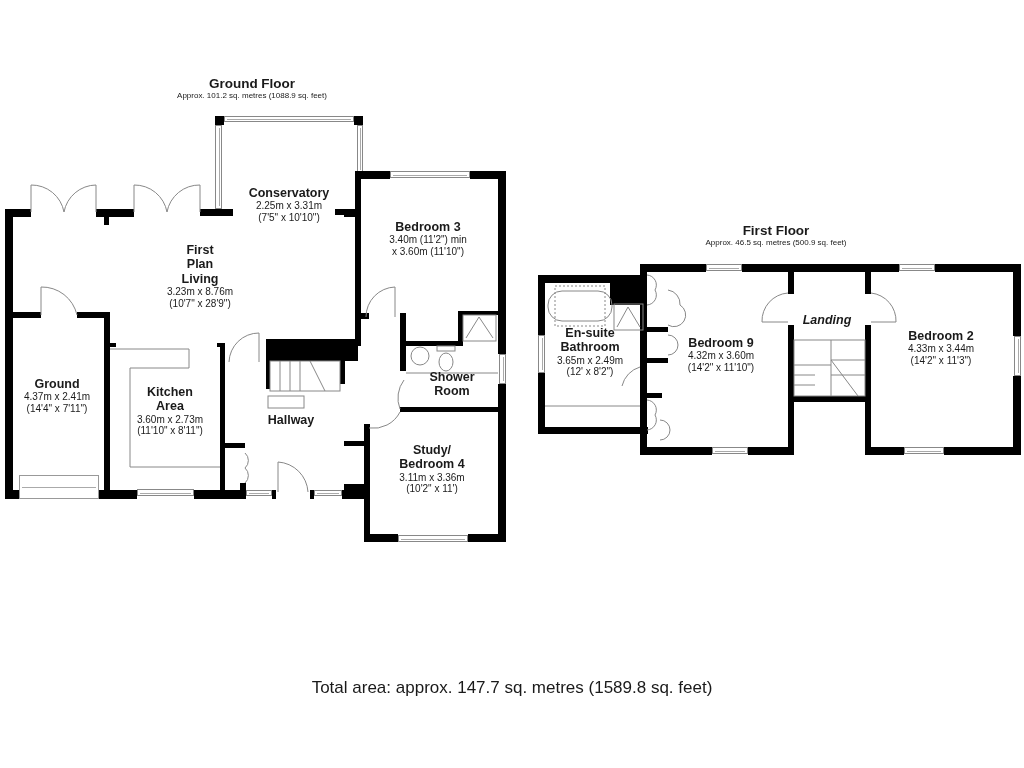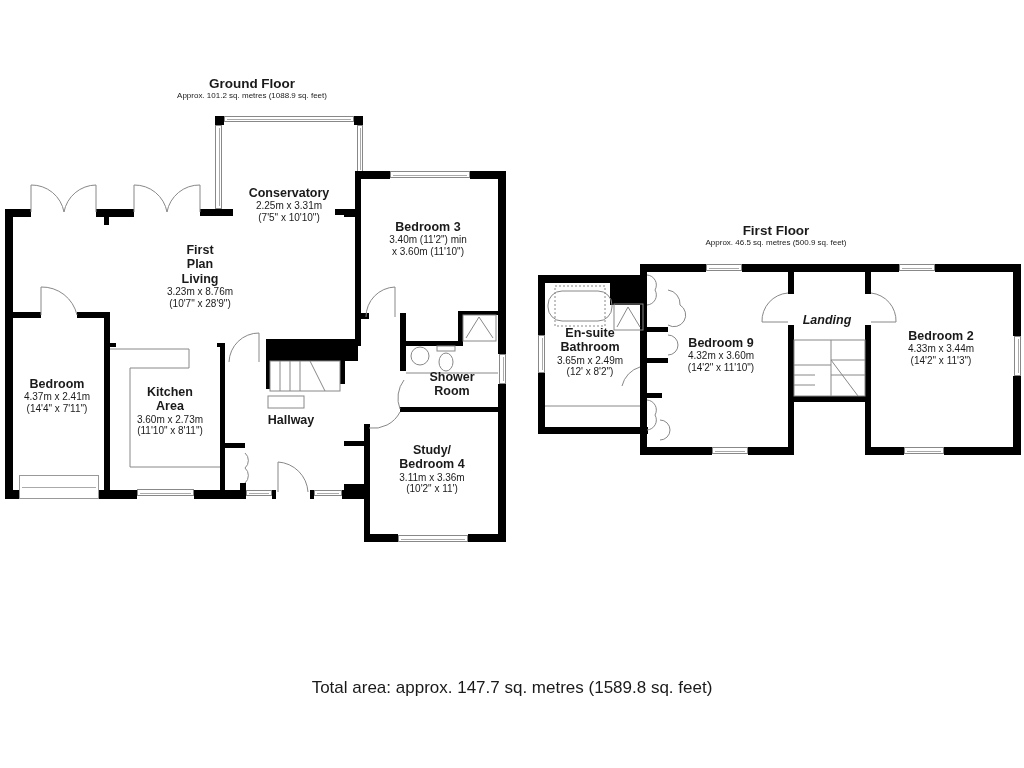--- a/index.html
+++ b/index.html
@@ -210,21 +210,21 @@
   <span class="room-name">Living</span>
   <span class="room-dim">3.23m x 8.76m</span>
   <span class="room-dim">(10'7" x 28'9")</span>
 </div>
 <div class="label" style="left:428px; top:220px;">
   <span class="room-name">Bedroom 3</span>
   <span class="room-dim">3.40m (11'2") min</span>
   <span class="room-dim">x 3.60m (11'10")</span>
 </div>
 <div class="label" style="left:57px; top:377px;">
-  <span class="room-name">Bedroom</span>
+  <span class="room-name">Ground</span>
   <span class="room-dim">4.37m x 2.41m</span>
   <span class="room-dim">(14'4" x 7'11")</span>
 </div>
 <div class="label" style="left:170px; top:385px;">
   <span class="room-name">Kitchen</span>
   <span class="room-name">Area</span>
   <span class="room-dim">3.60m x 2.73m</span>
   <span class="room-dim">(11'10" x 8'11")</span>
 </div>
 <div class="label" style="left:291px; top:413px;">

